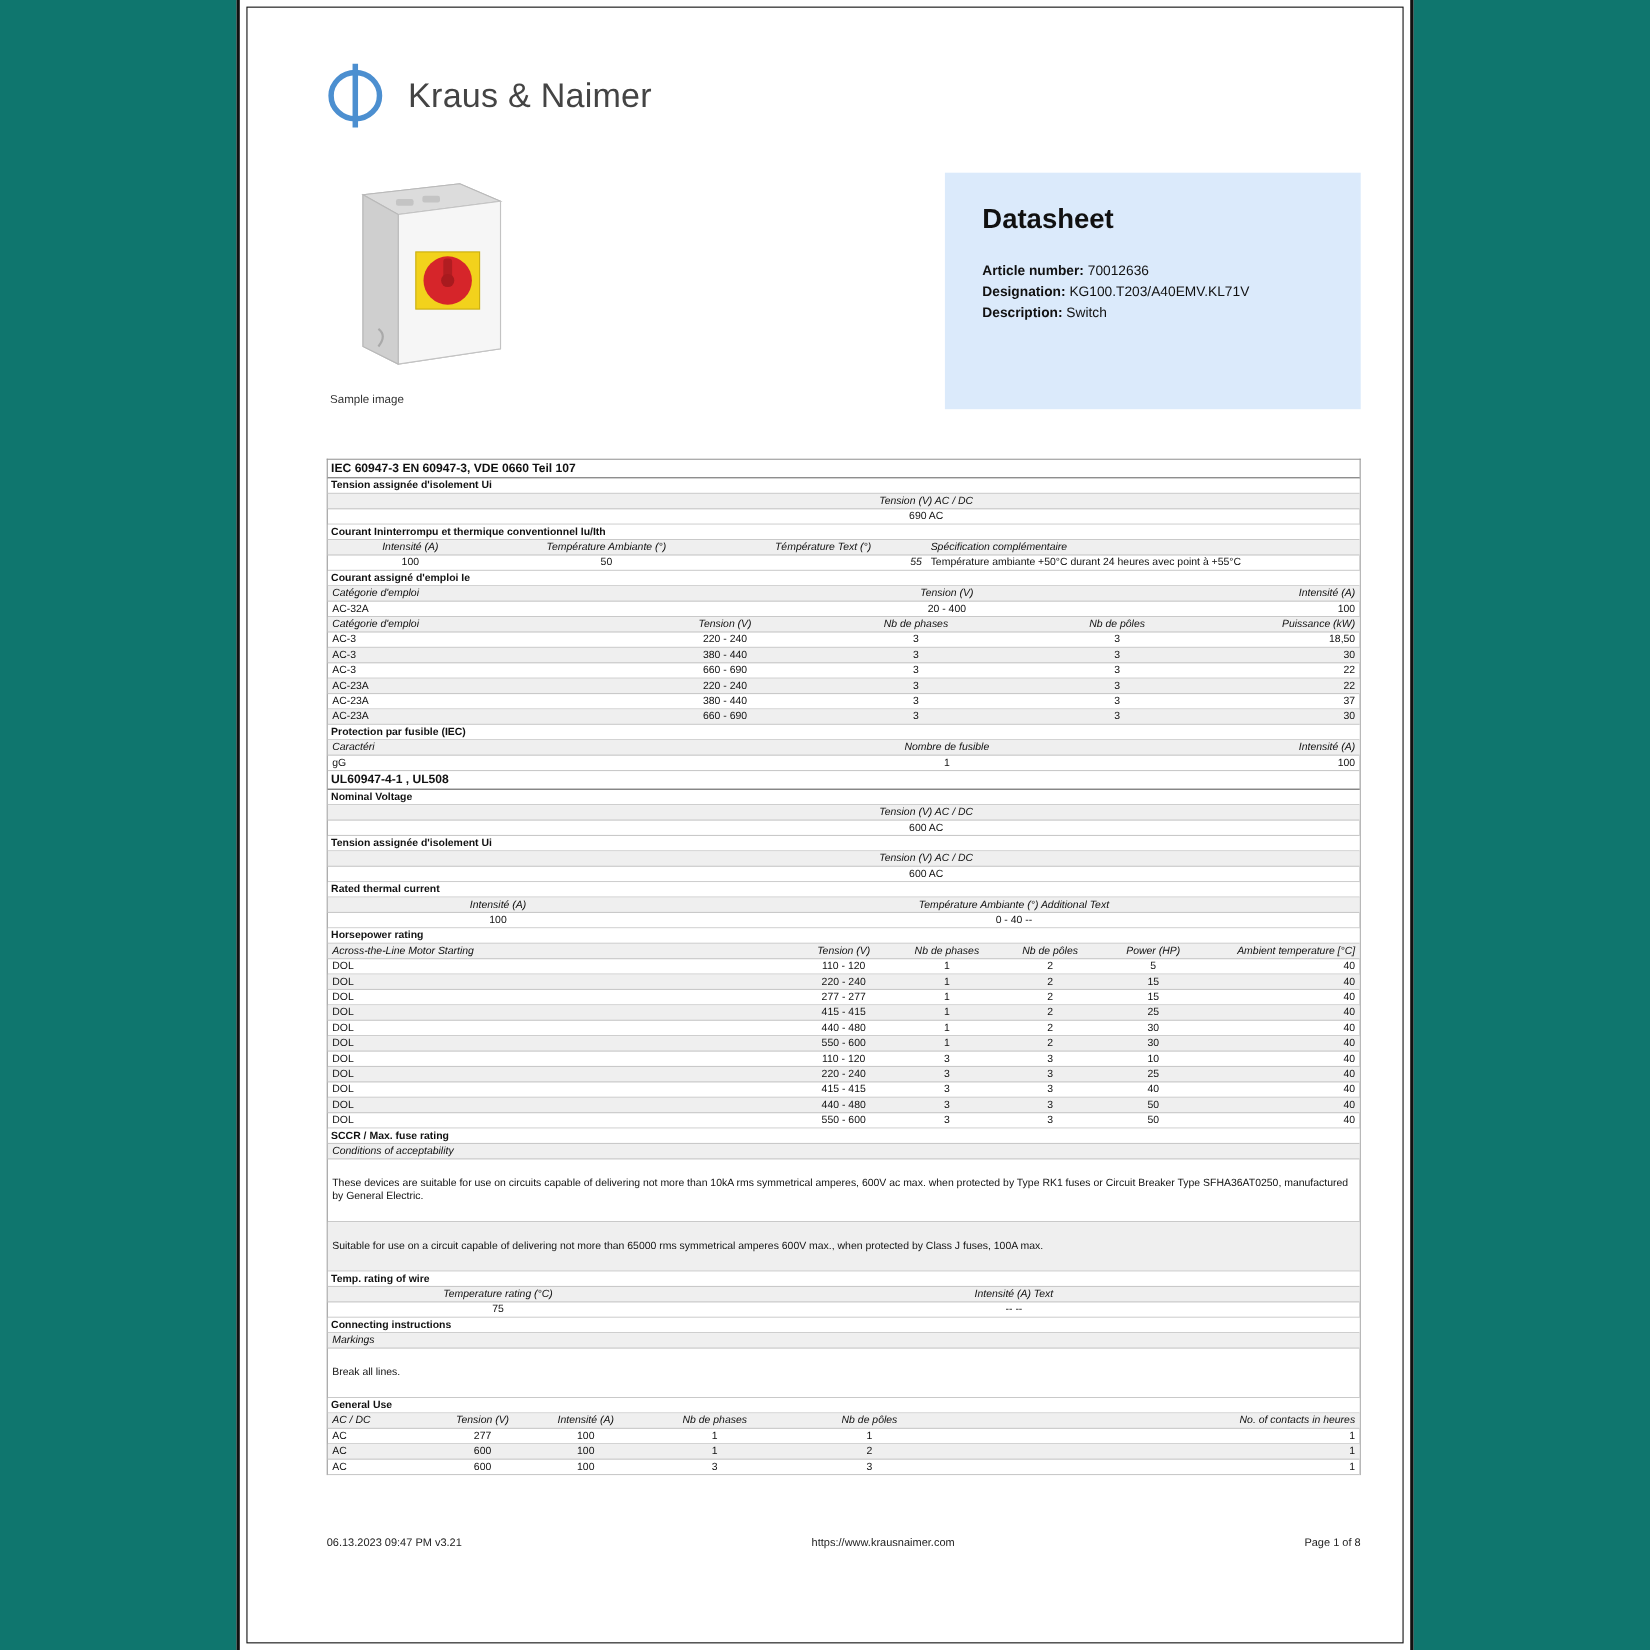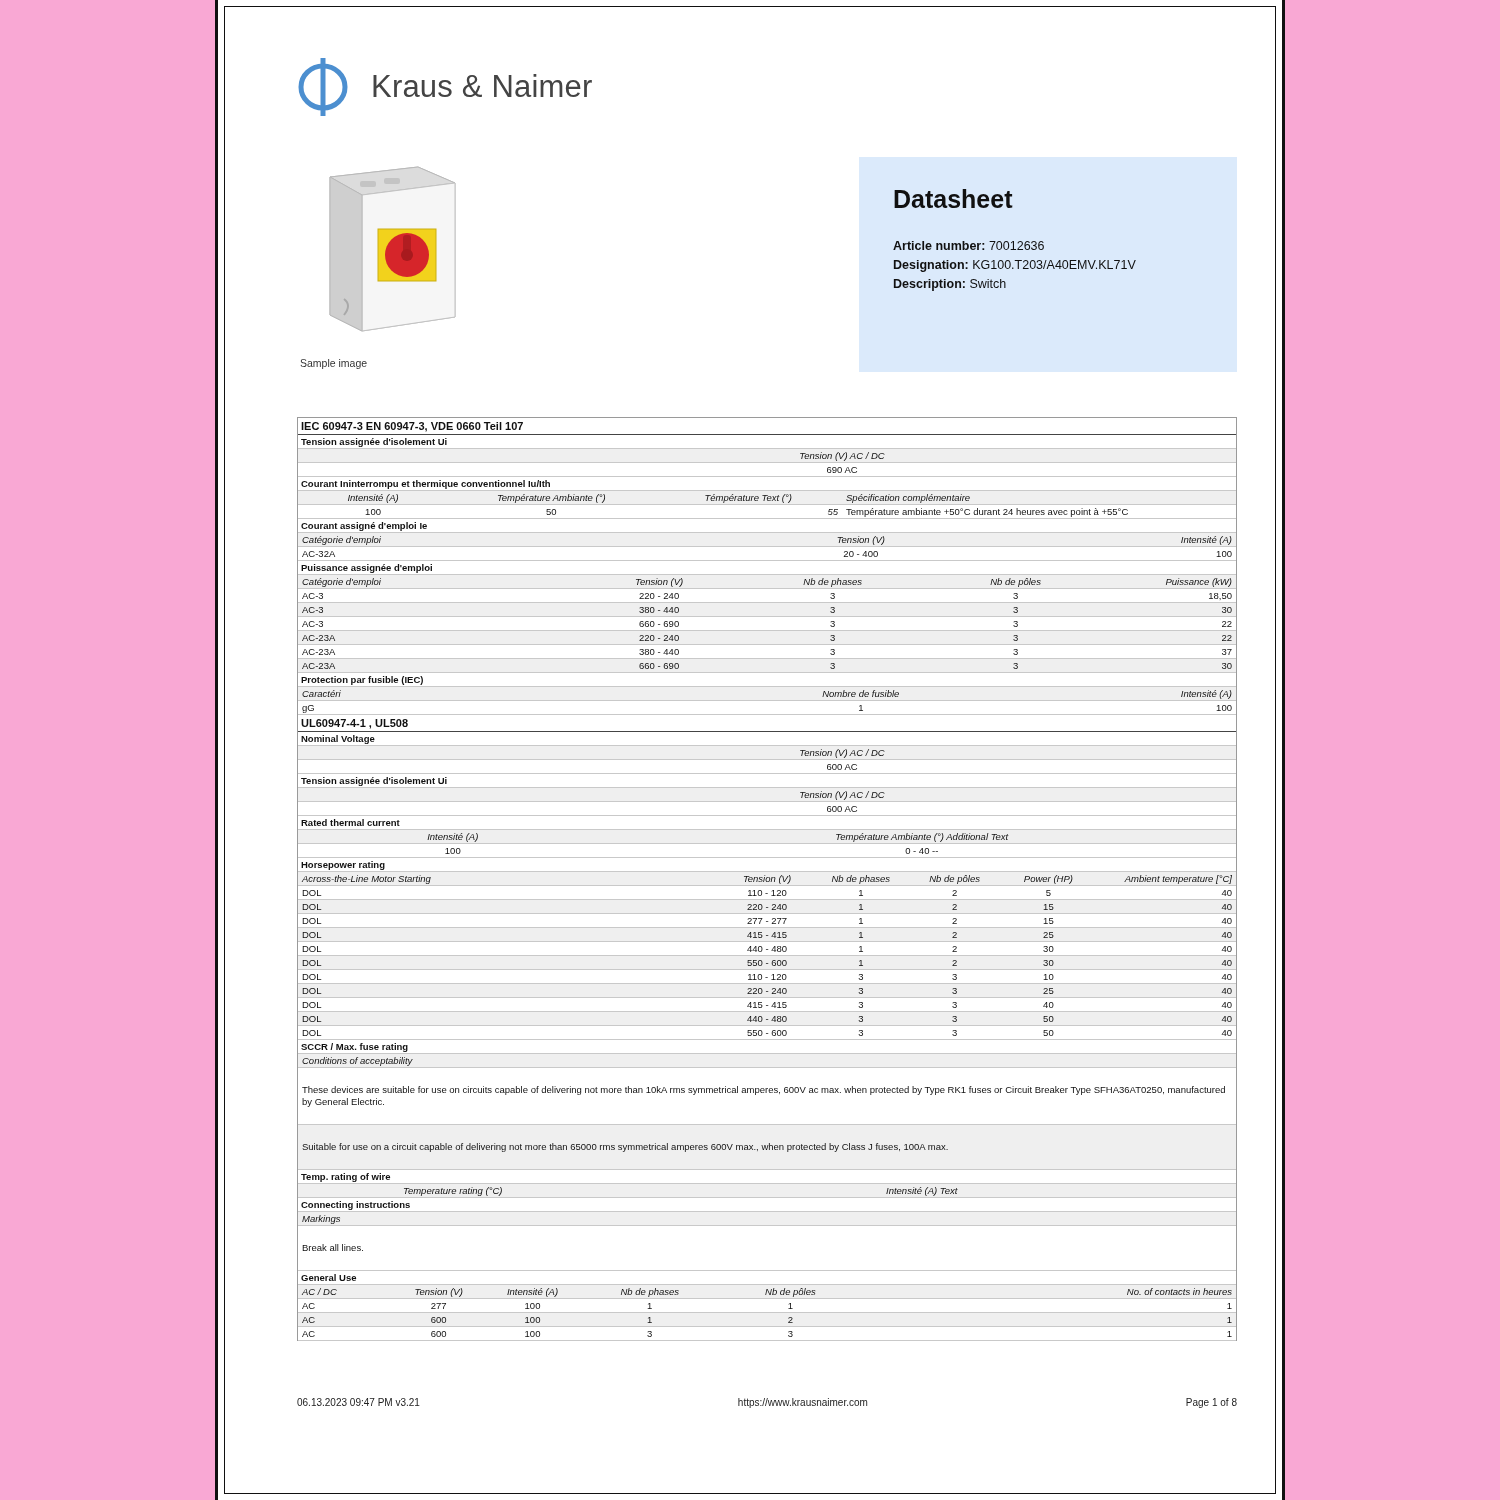--- a/index.html
+++ b/index.html
@@ -7,21 +7,21 @@
     padding: 0;
     background: #ffffff;
     width: 1500px;
     height: 1500px;
     font-family: "Liberation Sans", sans-serif;
   }
   #page {
     position: relative;
     width: 1500px;
     height: 1500px;
-    background: #f9a8d4;
+    background: #0f766e;
     overflow: hidden;
   }
   .sheet {
     position: absolute;
     left: 215px;
     top: 0px;
     width: 1070px;
     height: 1500px;
     background: #ffffff;
     border-left: 3px solid #111;
@@ -253,21 +253,20 @@
           <div class="row hdr">
             <div class="cell c-left" style="width: 40%;">Catégorie d'emploi</div>
             <div class="cell c-center" style="width: 40%;">Tension (V)</div>
             <div class="cell c-right" style="width: 20%;">Intensité (A)</div>
           </div>
           <div class="row">
             <div class="cell c-left" style="width: 40%;">AC-32A</div>
             <div class="cell c-center" style="width: 40%;">20 - 400</div>
             <div class="cell c-right" style="width: 20%;">100</div>
           </div>
-          <div class="row subsection">Puissance assignée d'emploi</div>
           <div class="row hdr">
             <div class="cell c-left" style="width: 30%;">Catégorie d'emploi</div>
             <div class="cell c-center" style="width: 17%;">Tension (V)</div>
             <div class="cell c-center" style="width: 20%;">Nb de phases</div>
             <div class="cell c-center" style="width: 19%;">Nb de pôles</div>
             <div class="cell c-right" style="width: 14%;">Puissance (kW)</div>
           </div>
           <div class="row">
             <div class="cell c-left" style="width: 30%;">AC-3</div>
             <div class="cell c-center" style="width: 17%;">220 - 240</div>
@@ -458,20 +457,24 @@
             <div class="cell note c-left" style="width: 100%; white-space: normal;">These devices are suitable for use on circuits capable of delivering not more than 10kA rms symmetrical amperes, 600V ac max. when protected by Type RK1 fuses or Circuit Breaker Type SFHA36AT0250, manufactured by General Electric.</div>
           </div>
           <div class="row zebra">
             <div class="cell note c-left" style="width: 100%; white-space: normal;">Suitable for use on a circuit capable of delivering not more than 65000 rms symmetrical amperes 600V max., when protected by Class J fuses, 100A max.</div>
           </div>
           <div class="row subsection">Temp. rating of wire</div>
           <div class="row hdr">
             <div class="cell c-center" style="width: 33%;">Temperature rating (°C)</div>
             <div class="cell c-center" style="width: 67%;">Intensité (A)   Text</div>
           </div>
+          <div class="row">
+            <div class="cell c-center" style="width: 33%;">75</div>
+            <div class="cell c-center" style="width: 67%;">--   --</div>
+          </div>
           <div class="row subsection">Connecting instructions</div>
           <div class="row hdr">
             <div class="cell c-left" style="width: 100%;">Markings</div>
           </div>
           <div class="row">
             <div class="cell note c-left" style="width: 100%; white-space: normal;">Break all lines.</div>
           </div>
           <div class="row subsection">General Use</div>
           <div class="row hdr">
             <div class="cell c-left" style="width: 10%;">AC / DC</div>

